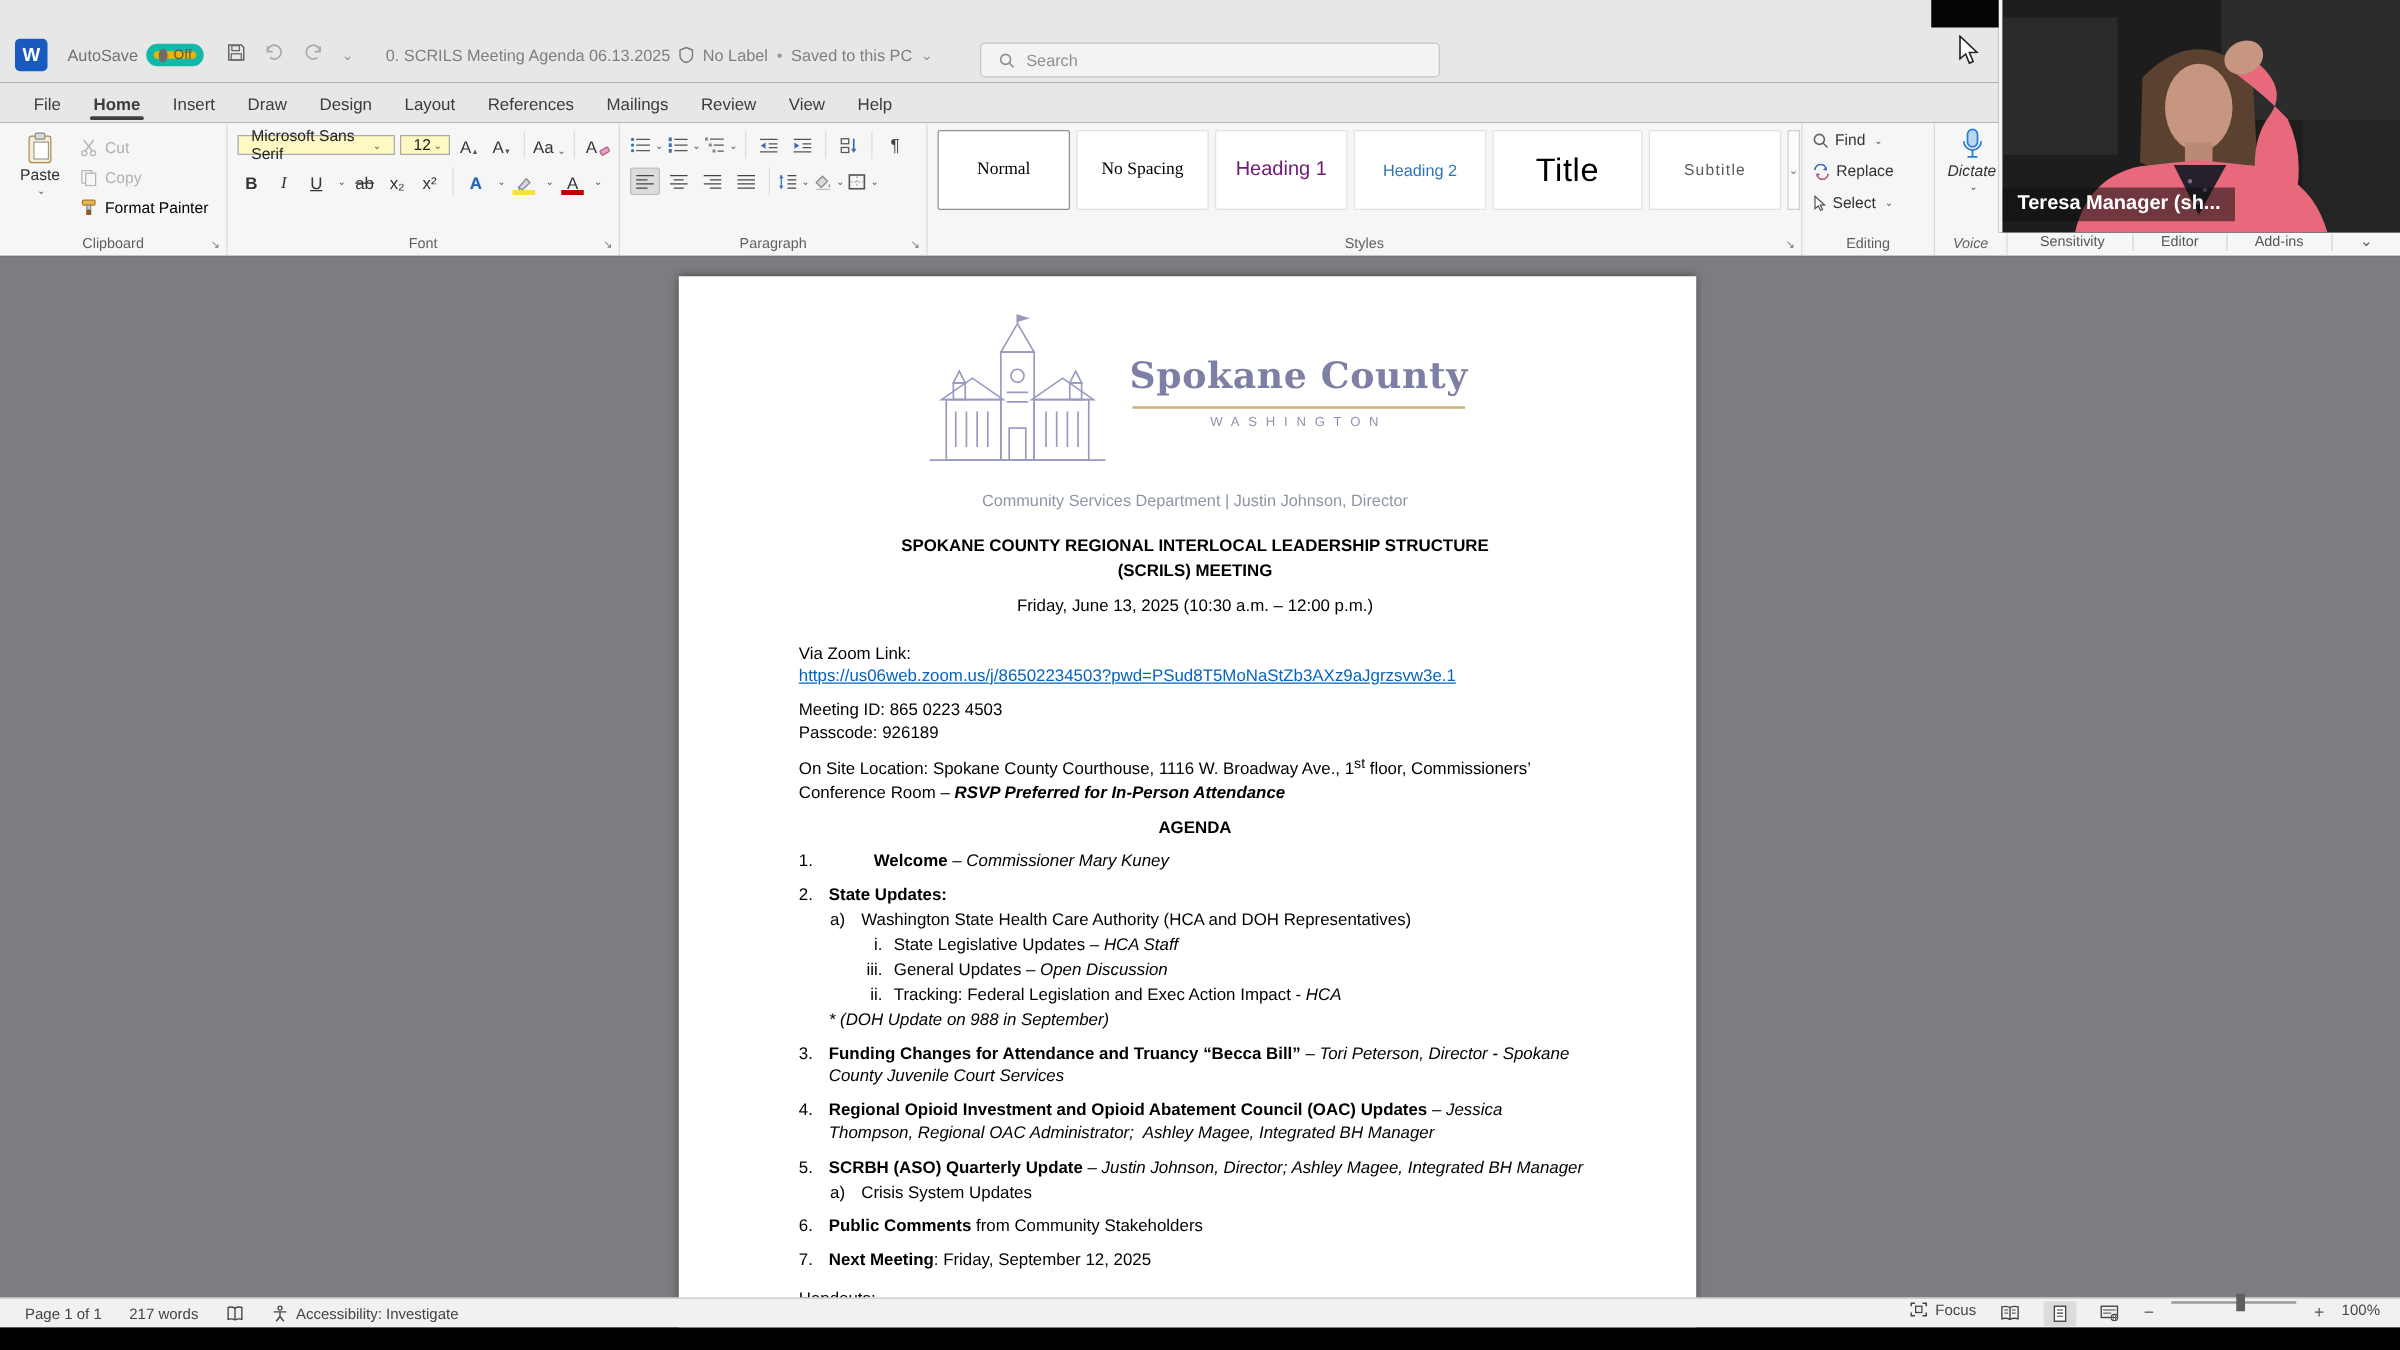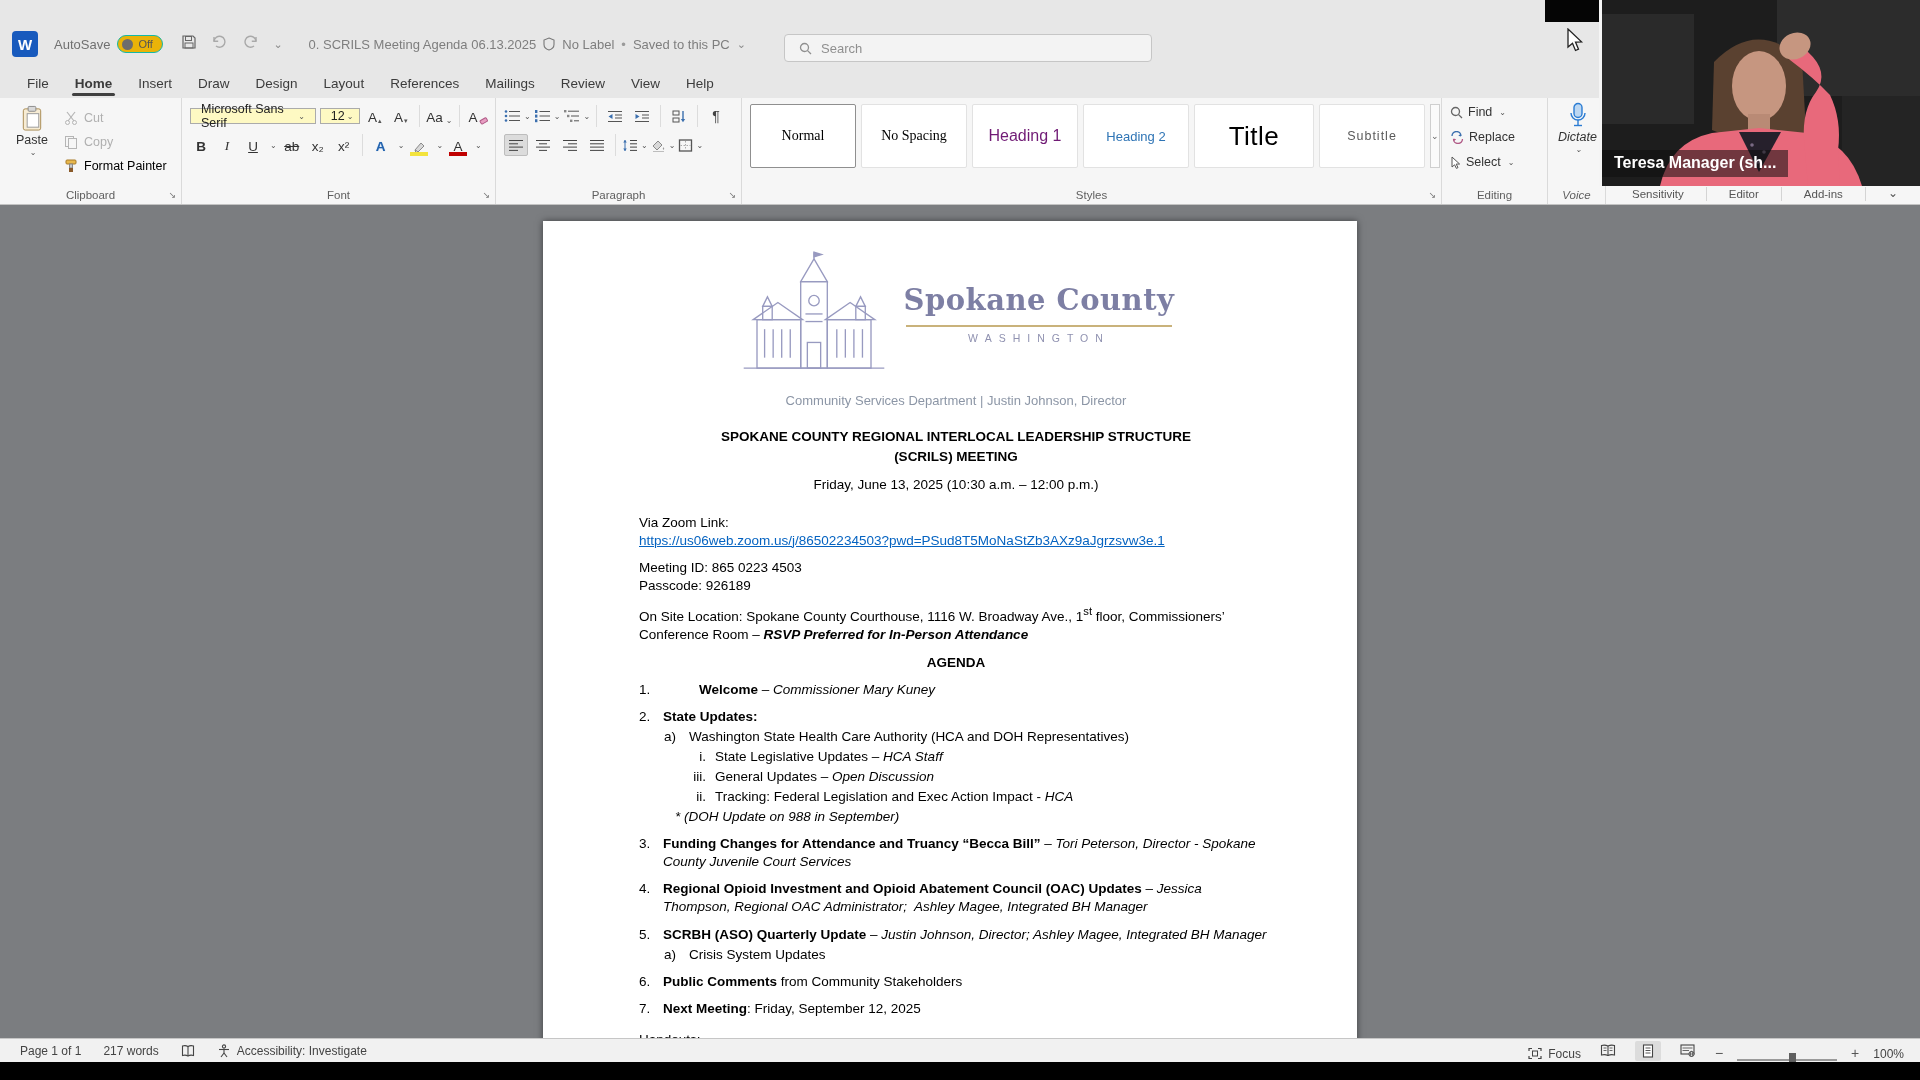--- a/index.html
+++ b/index.html
@@ -6,21 +6,21 @@
   html,body { width:1920px; height:1080px; overflow:hidden; background:#000;
               font-family:"Liberation Sans", sans-serif; }
   .app { position:absolute; inset:0; }
 
   
   .titlebar { position:absolute; left:0; top:0; width:1920px; height:66px;
               background:#e7e7e7; display:flex; align-items:center; padding:22px 0 0 12px; }
   .word-logo { width:26px; height:26px; background:#185abd; border-radius:4px; color:#fff;
                font-weight:bold; font-size:15px; display:flex; align-items:center; justify-content:center; }
   .autosave { display:flex; align-items:center; gap:7px; margin-left:16px; color:#707070; font-size:13px; }
-  .pill { width:46px; height:18px; border:1px solid #14b8a6; border-radius:10px; background:#eab308;
+  .pill { width:46px; height:18px; border:6px solid #14b8a6; border-radius:10px; background:#eab308;
           display:flex; align-items:center; padding:0 4px; gap:5px; }
   .knob { width:11px; height:11px; border-radius:50%; background:#6d6d6d; }
   .pill-txt { font-size:11px; color:#555; }
   .qat { display:flex; align-items:center; gap:14px; margin-left:18px; }
   .qat .chev, .chev { font-size:11px; color:#8a8a8a; }
   .doct { display:flex; align-items:center; gap:7px; margin-left:26px; color:#7e7e7e; font-size:13px; }
   .doct .dot { color:#9a9a9a; }
   .searchbox { position:absolute; left:784px; top:34px; width:368px; height:28px; background:#f3f3f3;
                border:1px solid #c6c6c6; border-radius:4px; display:flex; align-items:center;
                padding-left:14px; gap:9px; color:#8f8f8f; font-size:13px; }
@@ -106,30 +106,30 @@
   .zoomblk { margin-top:20px; }
   .doc a { color:#0563c1; text-decoration:underline; }
   .idblk { margin-top:9px; }
   .onsite { margin-top:9px; }
   .agendahead { text-align:center; font-weight:bold; margin-top:10px; }
   .arow { display:flex; margin-top:2px; }
   .arow.sp { margin-top:9px; }
   .anum { flex:none; width:24px; }
   .ind1 { margin-left:25px; } .ind1 .anum { width:25px; }
   .ind2 { margin-left:44px; } .ind2 .anum { width:32px; text-align:right; padding-right:9px; }
-  .ind3 { margin-left:36px; }
+  .ind3 { margin-left:24px; }
   .handouts { margin-top:13px; }
   .hlabel { text-decoration:underline; }
 
   
   .statusbar { position:absolute; left:0; top:1038px; width:1920px; height:24px; background:#f1f1f1;
                border-top:1px solid #c6c6c6; display:flex; align-items:center; font-size:12px; color:#444; }
   .sb-left { display:flex; align-items:center; gap:22px; padding-left:20px; }
   .sb-item { display:flex; align-items:center; gap:6px; }
-  .sb-right { margin-left:auto; display:flex; align-items:flex-end; gap:14px; padding-right:16px; }
+  .sb-right { margin-left:auto; display:flex; align-items:flex-start; gap:14px; padding-right:16px; }
   .viewbtn { width:26px; height:20px; display:flex; align-items:center; justify-content:center; }
   .viewbtn.sel { background:#dcdcdc; border-radius:2px; }
   .zoomtrack { width:100px; height:2px; background:#9a9a9a; position:relative; }
   .zoomthumb { position:absolute; left:52px; top:-6px; width:7px; height:14px; background:#5f5f5f; }
   .zoomsign { font-size:14px; color:#555; }
   .blackstrip { position:absolute; left:0; top:1062px; width:1920px; height:18px; background:#000; }
 
   
   .video { position:absolute; left:1599px; top:0; width:321px; height:186px; background:#202020;
            border-left:3px solid #f5f5f5; z-index:45; overflow:hidden; }

